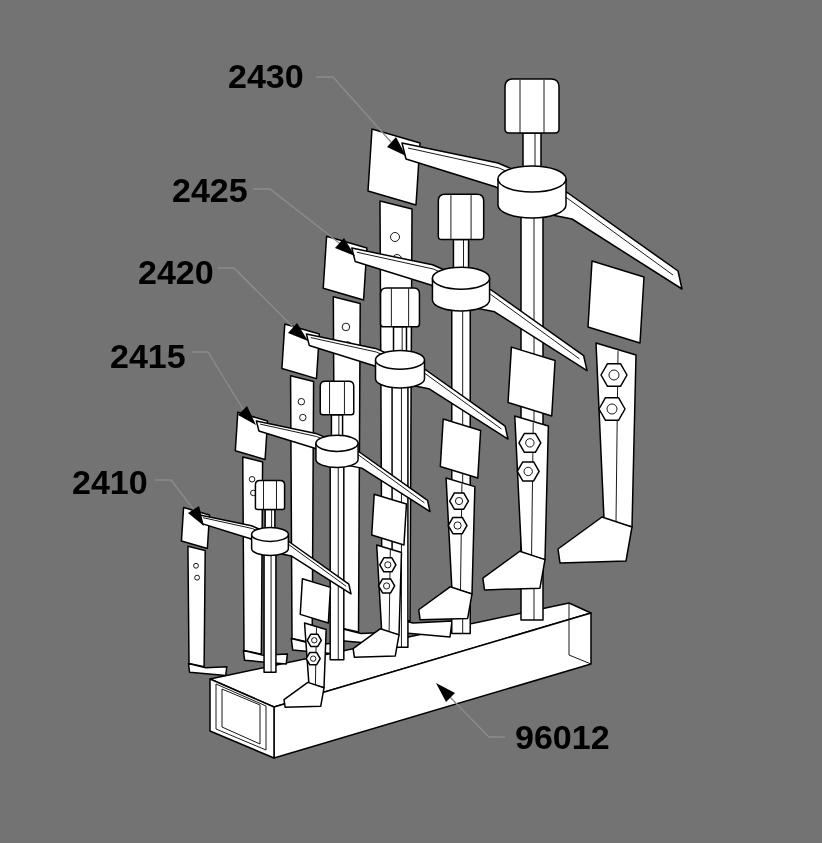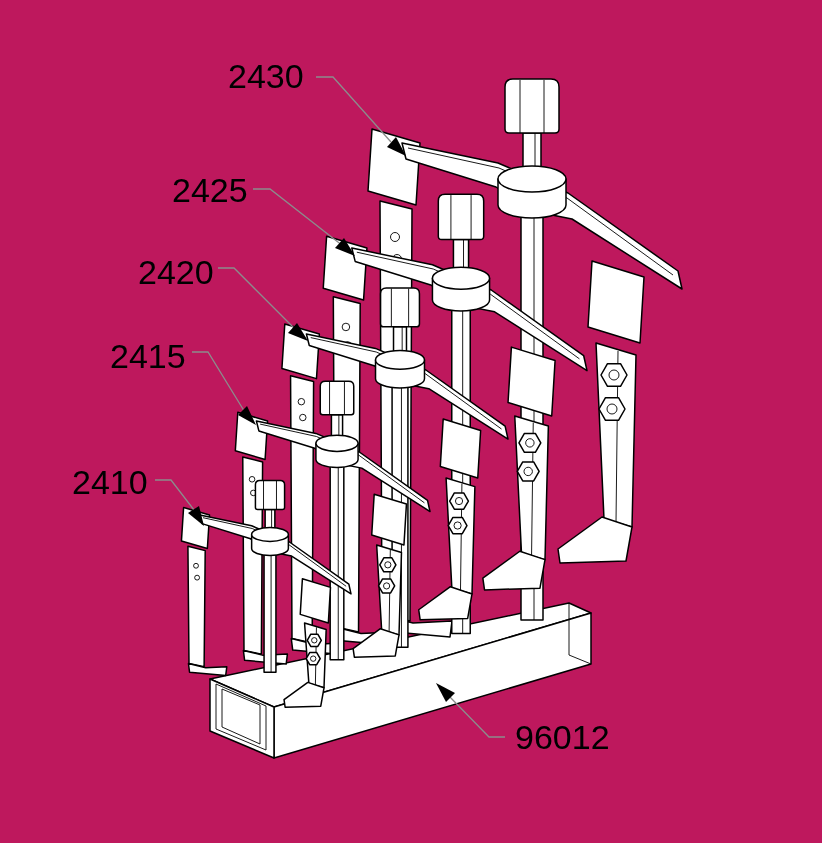--- a/index.html
+++ b/index.html
@@ -1,16 +1,16 @@
 <!DOCTYPE html>
 <html><head>
 <meta charset="utf-8">
 <style>
   html,body{margin:0;padding:0;background:#ffffff;}
-  .stage{position:relative;width:822px;height:843px;background:#be185d;overflow:hidden;}
+  .stage{position:relative;width:822px;height:843px;background:#737373;overflow:hidden;font-weight:bold;}
   svg{display:block;}
   .outline{fill:#ffffff;stroke:#000000;stroke-width:1.5;stroke-linejoin:round;vector-effect:non-scaling-stroke;}
   .detail{fill:none;stroke:#000000;stroke-width:0.9;stroke-linejoin:round;vector-effect:non-scaling-stroke;}
   .leader{fill:none;stroke:#8c8c8c;stroke-width:1.3;}
   .arrow{fill:#000000;stroke:none;}
   .part-label{font-family:"Liberation Sans", sans-serif;font-size:34px;fill:#000000;}
 </style>
 </head>
 <body>
 

